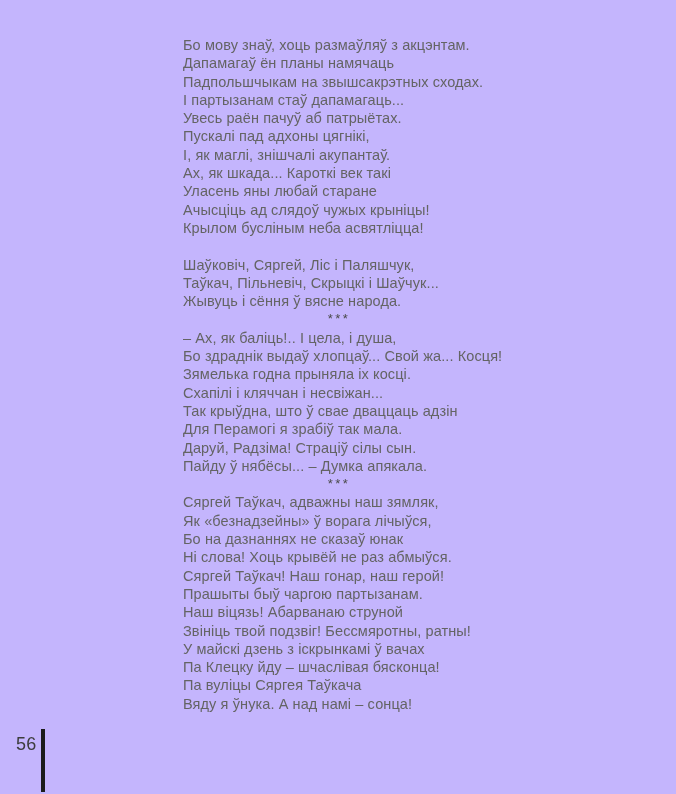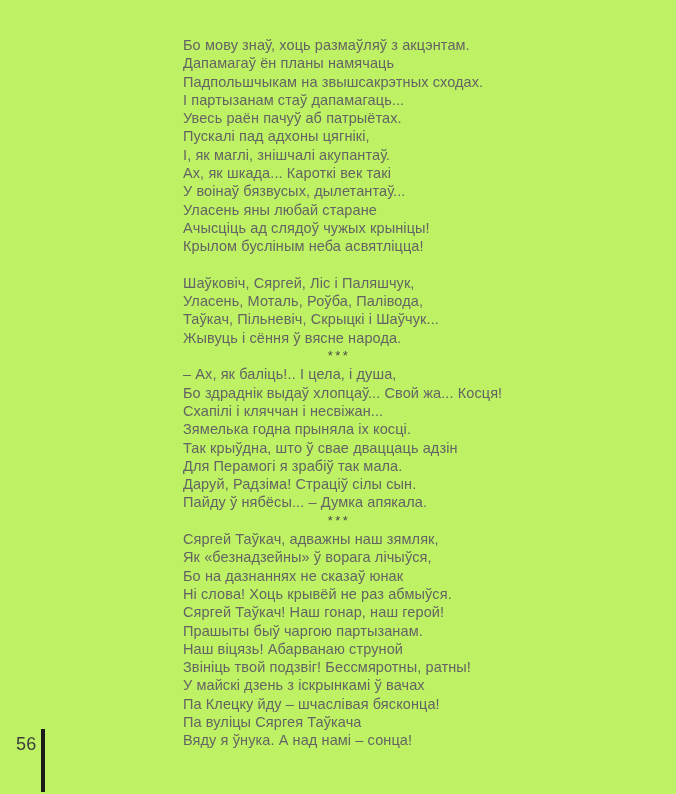--- a/index.html
+++ b/index.html
@@ -4,21 +4,21 @@
 <style>
   html, body {
     margin: 0;
     padding: 0;
     background: #ffffff;
   }
   .page {
     position: relative;
     width: 676px;
     height: 794px;
-    background: #bef264;
+    background: #c4b5fd;
     overflow: hidden;
     font-family: "Liberation Sans", sans-serif;
   }
   .poem {
     position: absolute;
     left: 183px;
     top: 36px;
     width: 312px;
     font-size: 14.5px;
     line-height: 18.3px;
@@ -62,34 +62,32 @@
 <div class="page">
   <div class="poem">
       <div class="line">Бо мову знаў, хоць размаўляў з акцэнтам.</div>
       <div class="line">Дапамагаў ён планы намячаць</div>
       <div class="line">Падпольшчыкам на звышсакрэтных сходах.</div>
       <div class="line">І партызанам стаў дапамагаць...</div>
       <div class="line">Увесь раён пачуў аб патрыётах.</div>
       <div class="line">Пускалі пад адхоны цягнікі,</div>
       <div class="line">І, як маглі, знішчалі акупантаў.</div>
       <div class="line">Ах, як шкада... Кароткі век такі</div>
-      <div class="line">У воінаў бязвусых, дылетантаў...</div>
       <div class="line">Уласень яны любай старане</div>
       <div class="line">Ачысціць ад слядоў чужых крыніцы!</div>
       <div class="line">Крылом бусліным неба асвятліцца!</div>
       <div class="blank-line"></div>
       <div class="line">Шаўковіч, Сяргей, Ліс і Паляшчук,</div>
-      <div class="line">Уласень, Моталь, Роўба, Палівода,</div>
       <div class="line">Таўкач, Пільневіч, Скрыцкі і Шаўчук...</div>
       <div class="line">Жывуць і сёння ў вясне народа.</div>
       <div class="separator">***</div>
       <div class="line">– Ах, як баліць!.. І цела, і душа,</div>
       <div class="line">Бо здраднік выдаў хлопцаў... Свой жа... Косця!</div>
+      <div class="line">Зямелька годна прыняла іх косці.</div>
       <div class="line">Схапілі і кляччан і несвіжан...</div>
-      <div class="line">Зямелька годна прыняла іх косці.</div>
       <div class="line">Так крыўдна, што ў свае дваццаць адзін</div>
       <div class="line">Для Перамогі я зрабіў так мала.</div>
       <div class="line">Даруй, Радзіма! Страціў сілы сын.</div>
       <div class="line">Пайду ў нябёсы... – Думка апякала.</div>
       <div class="separator">***</div>
       <div class="line">Сяргей Таўкач, адважны наш зямляк,</div>
       <div class="line">Як «безнадзейны» ў ворага лічыўся,</div>
       <div class="line">Бо на дазнаннях не сказаў юнак</div>
       <div class="line">Ні слова! Хоць крывёй не раз абмыўся.</div>
       <div class="line">Сяргей Таўкач! Наш гонар, наш герой!</div>

